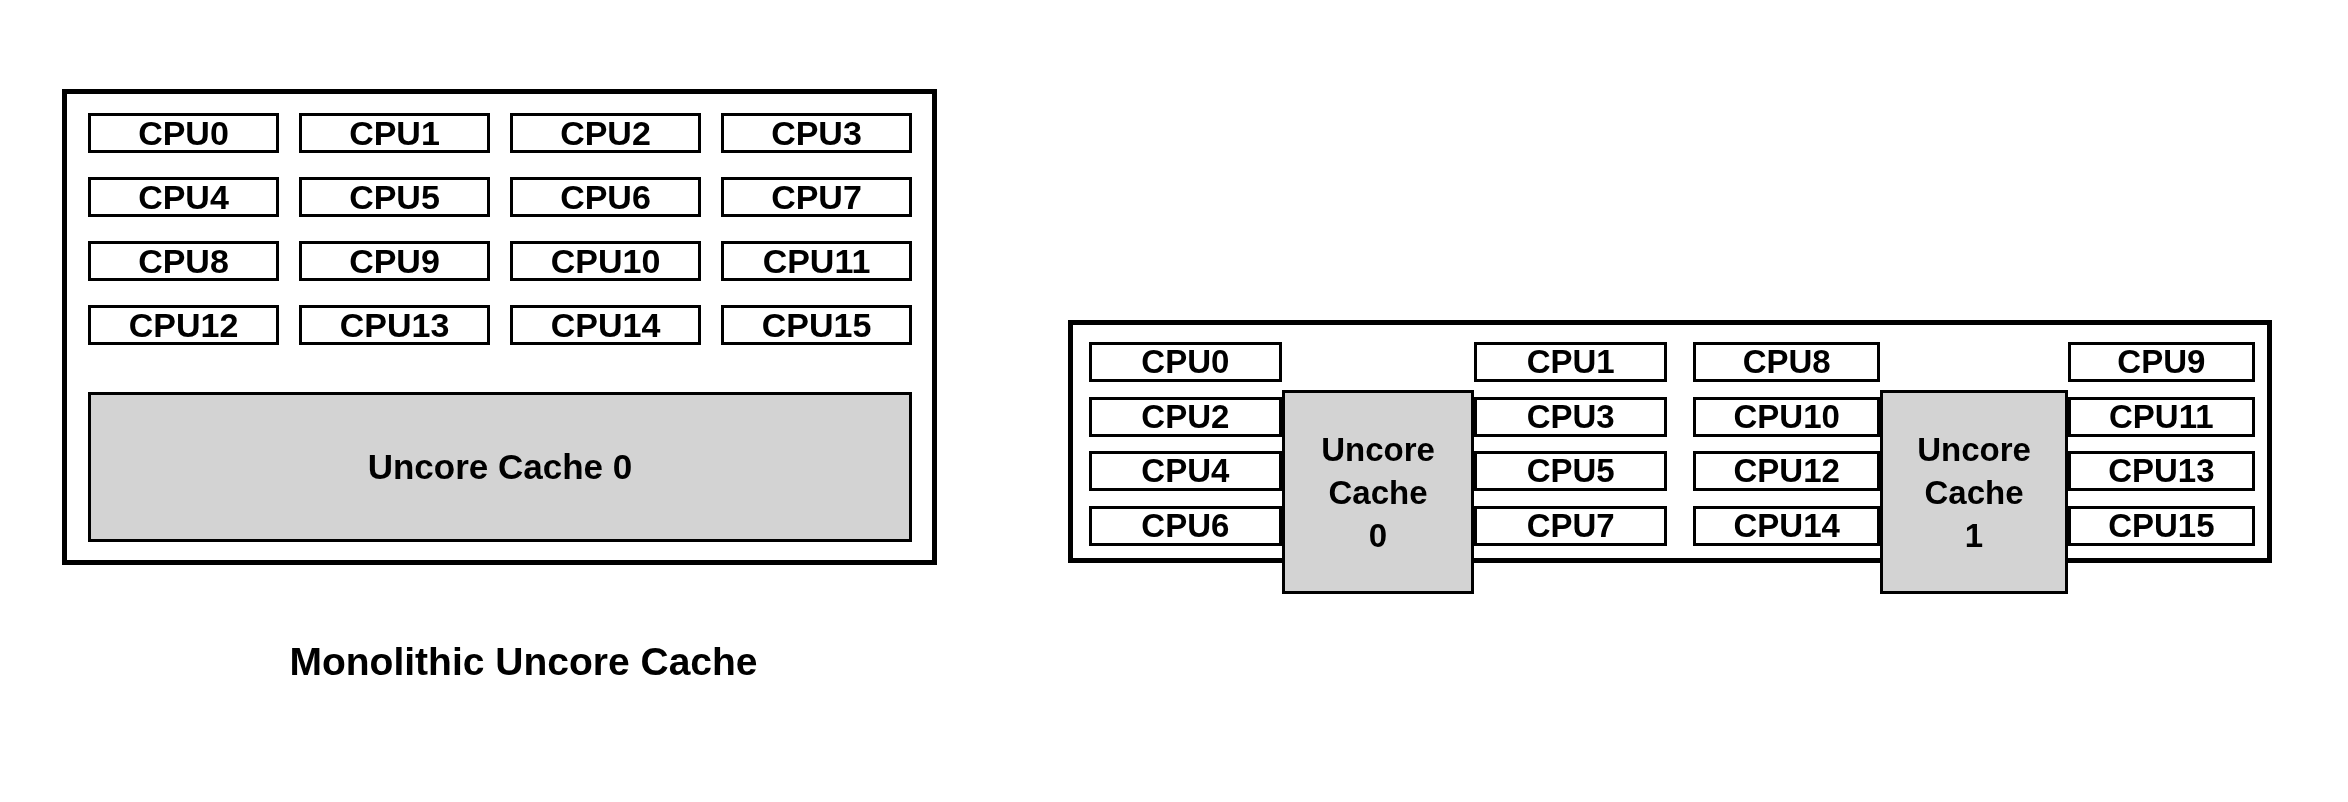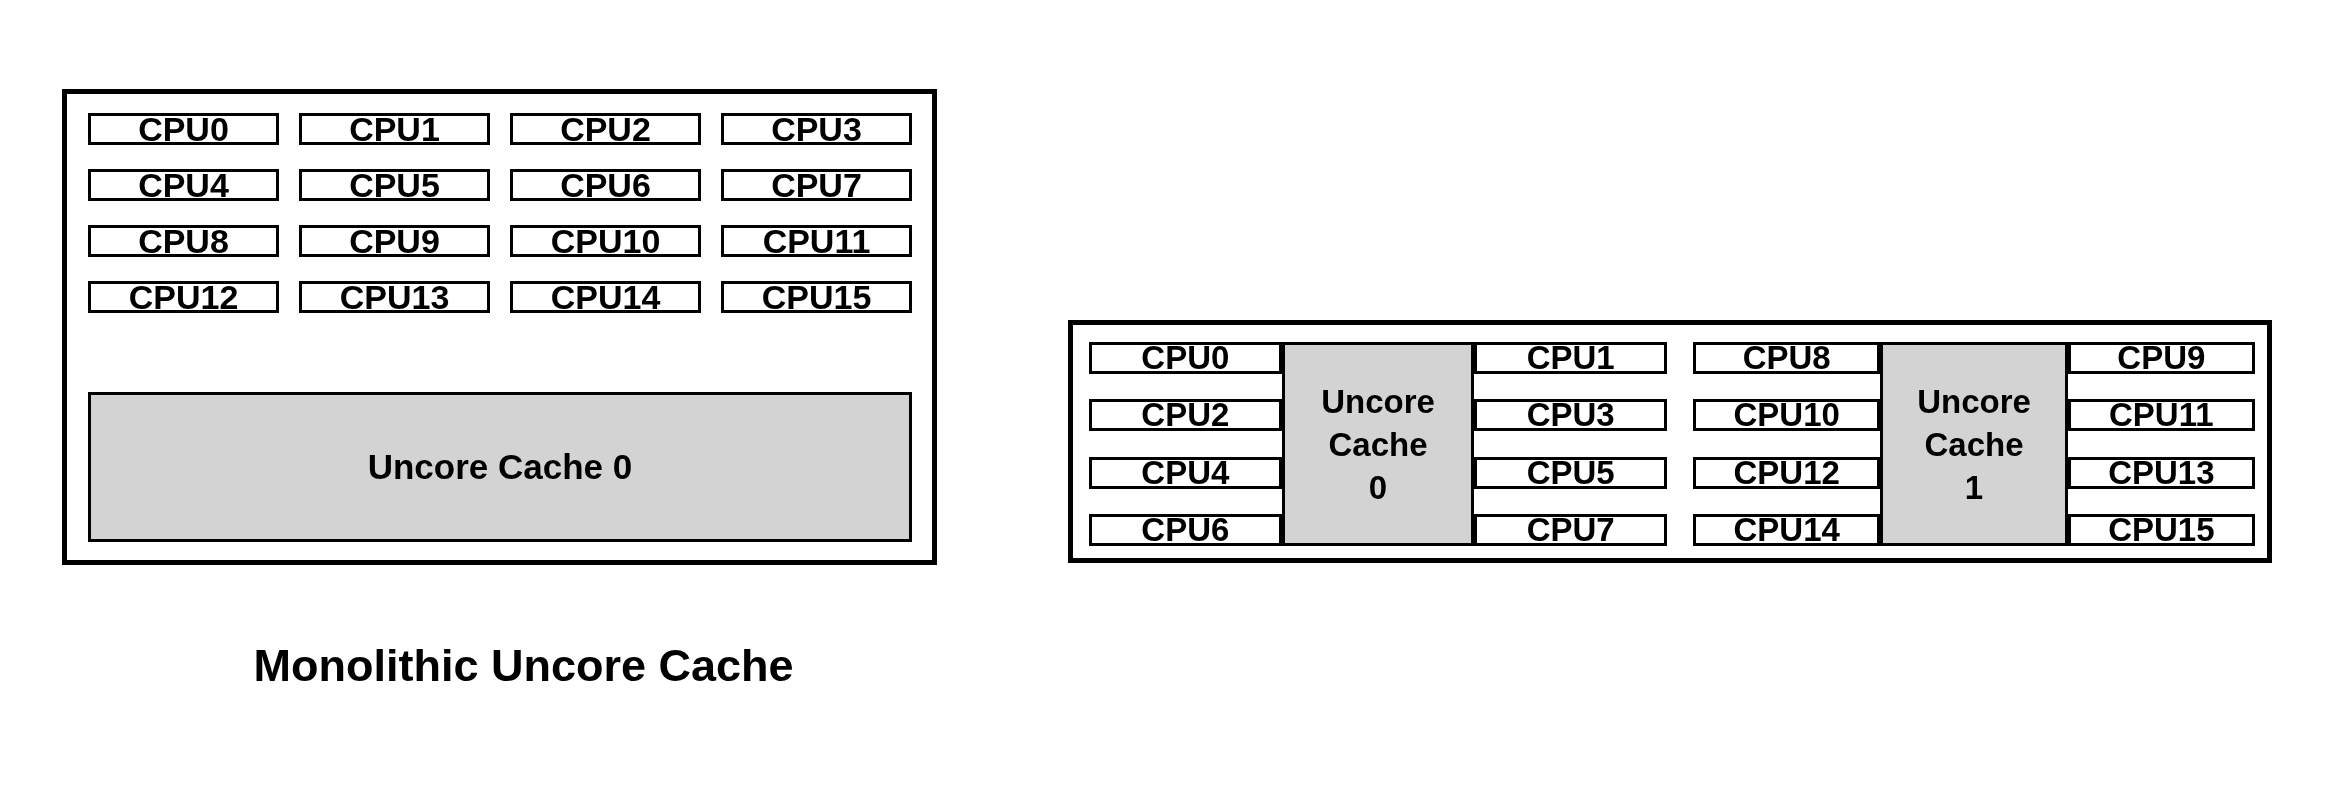--- a/index.html
+++ b/index.html
@@ -25,21 +25,21 @@
   .mono-grid {
     position: absolute;
     left: 21px; top: 19px;
     width: 824px;
     display: grid;
     grid-template-columns: repeat(4, 1fr);
     column-gap: 20px;
     row-gap: 24px;
   }
   .cpu-cell {
-    height: 32px;
+    height: 40px;
     border: 3px solid var(--border, #000);
     background: #fff;
     box-sizing: border-box;
     display: flex;
     align-items: center;
     justify-content: center;
     font-size: 34px;
     font-weight: 700;
     white-space: nowrap;
   }
@@ -88,27 +88,28 @@
     background: var(--cache-fill, #d3d3d3);
     box-sizing: border-box;
     display: flex;
     flex-direction: column;
     align-items: center;
     justify-content: center;
     font-size: 33px;
     font-weight: 700;
     line-height: 43px;
     text-align: center;
+    margin-top: 48px;
   }
 
   
   .caption {
     position: absolute;
     top: 640px;
-    font-size: 45px;
+    font-size: 39px;
     font-weight: 700;
     text-align: center;
     white-space: nowrap;
   }
   .caption-mono  { left: 86px;   width: 875px; }
   .caption-split { left: 1098px; width: 1204px; }
 </style>
 </head>
 <body>
 

